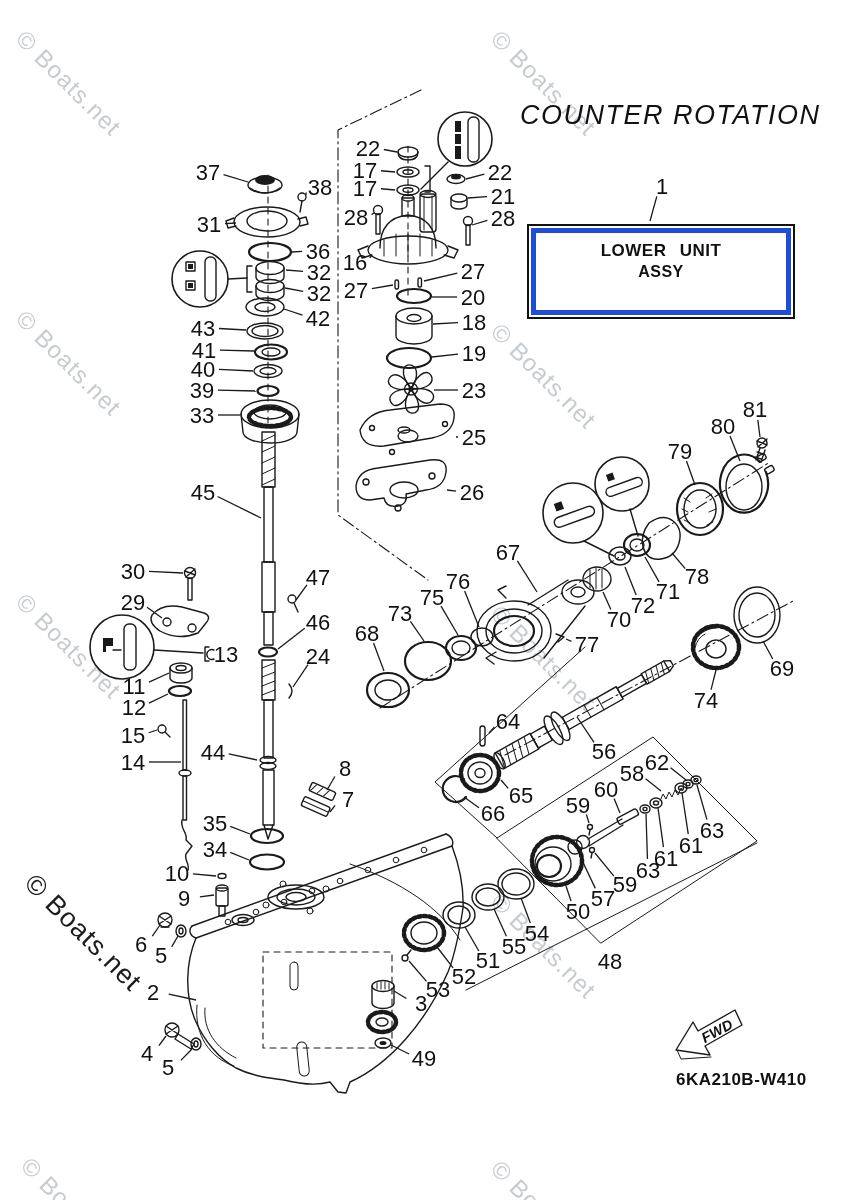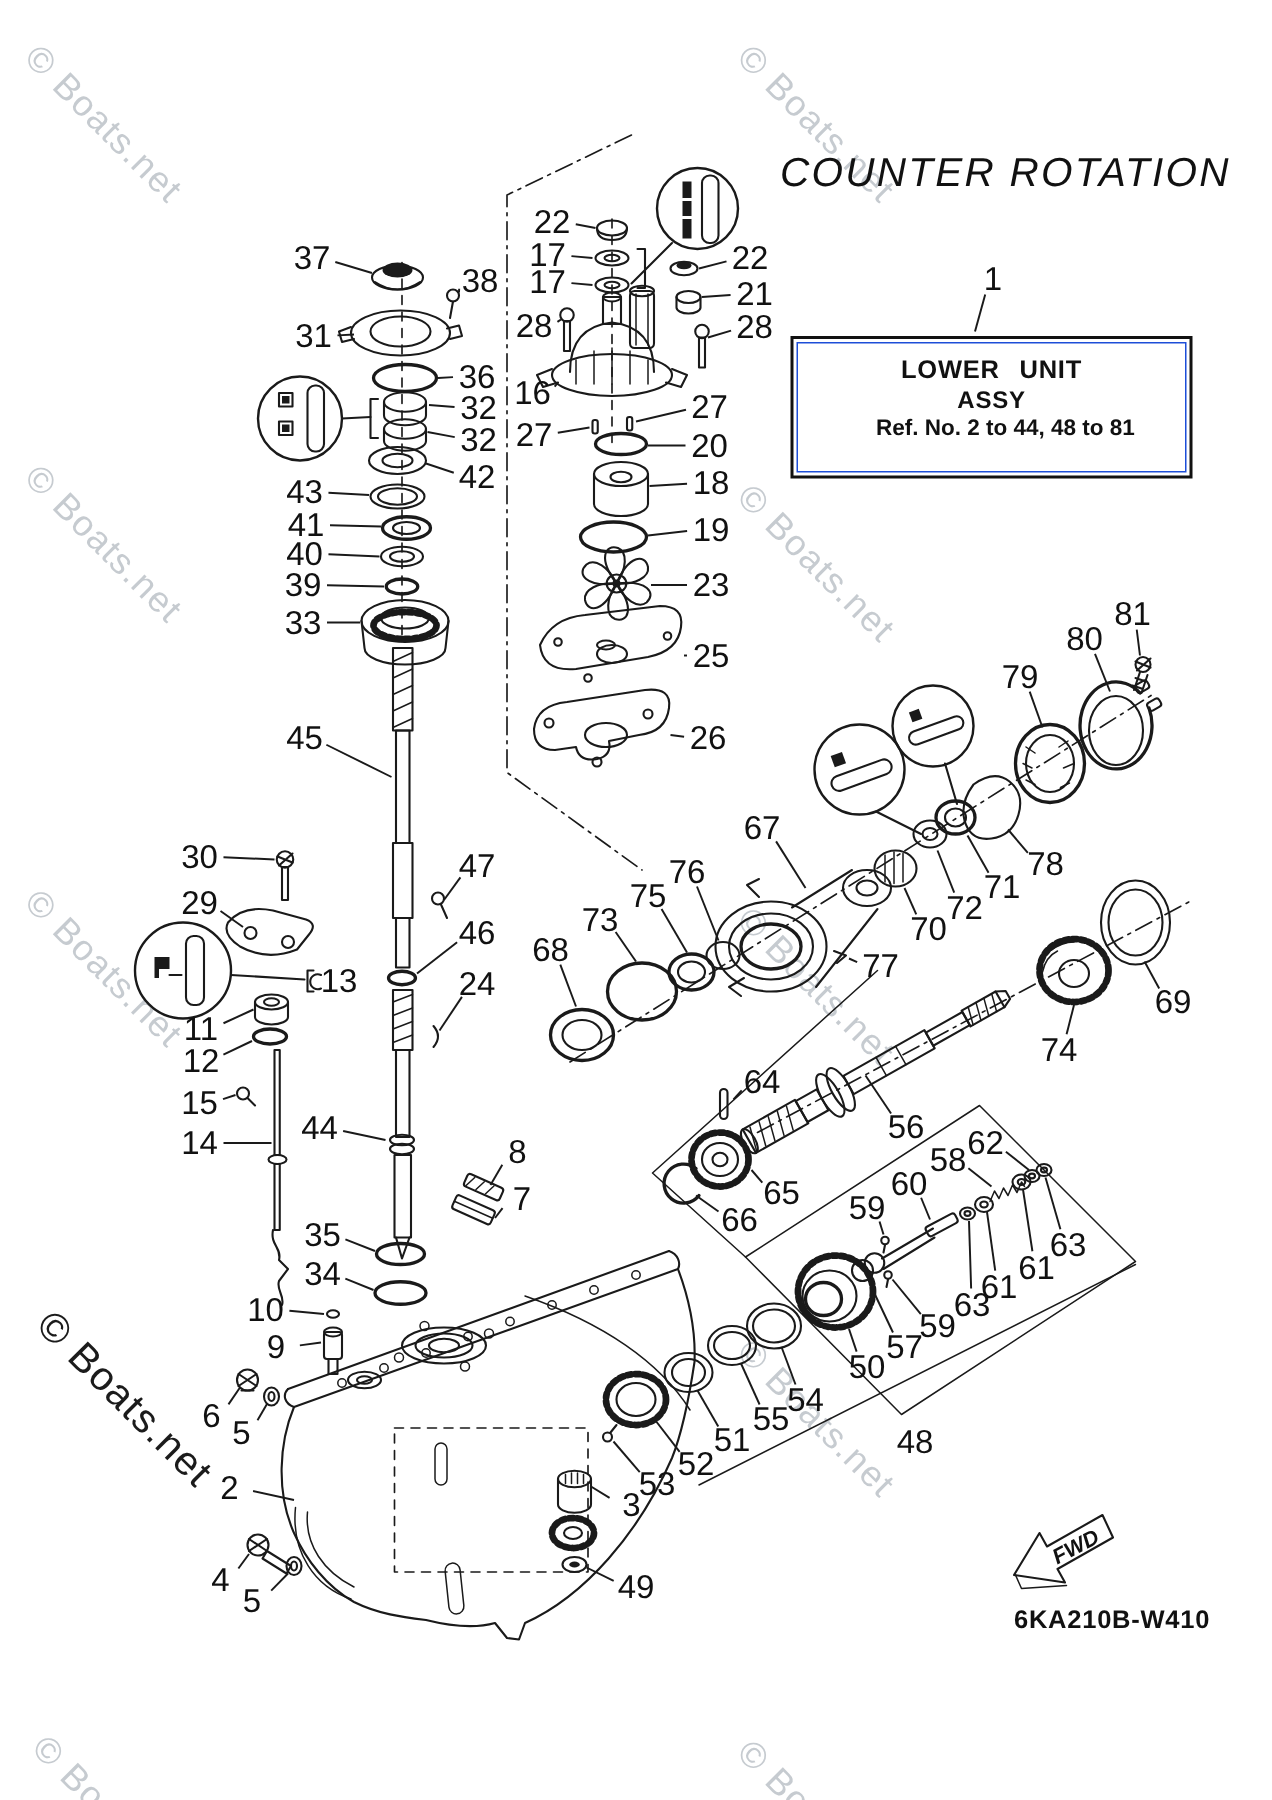--- a/index.html
+++ b/index.html
@@ -5,21 +5,21 @@
   html,body{margin:0;padding:0}
   body{width:848px;height:1200px;background:#fff;position:relative;overflow:hidden;
        font-family:"Liberation Sans",sans-serif;color:#111}
   .wm{position:absolute;transform:rotate(45deg);transform-origin:0 0;font-size:24px;
       letter-spacing:1px;white-space:nowrap;z-index:1;user-select:none}
   .wm.dark{font-size:27px;z-index:4}
   #art-svg{position:absolute;left:0;top:0;z-index:2}
   .page-title{position:absolute;left:520px;top:100px;font-size:27px;font-style:italic;
       letter-spacing:1.5px;white-space:nowrap;z-index:3}
   .ibox{position:absolute;left:527px;top:224px;width:264px;height:91px;border:2px solid #111;z-index:3;background:#fff}
-  .ibox-inner{position:absolute;left:2px;top:2px;right:2px;bottom:2px;border:1px solid #1d4ed8;text-align:center}
+  .ibox-inner{position:absolute;left:2px;top:2px;right:2px;bottom:2px;border:5px solid #1d4ed8;text-align:center}
   .ibox .l1{font-size:17px;font-weight:bold;margin-top:8px;letter-spacing:.5px;word-spacing:8px}
   .ibox .l2{font-size:16px;font-weight:bold;margin-top:2px;letter-spacing:.5px}
   .ibox .l3{font-size:15px;font-weight:bold;text-align:left;padding-left:14px;margin-top:3px}
   .ibox .l4{font-size:15px;font-weight:bold;text-align:left;padding-left:52px}
   .code{position:absolute;left:676px;top:1070px;font-size:17px;font-weight:600;letter-spacing:.5px;z-index:3}
   
   .ln{fill:none;stroke:#1a1a1a;stroke-width:1.4;stroke-linecap:round;stroke-linejoin:round}
   .th{stroke-width:2.2}
   .tn{stroke-width:1}
   .dd{stroke-dasharray:12 4 2 4;stroke-width:1.1}
@@ -44,21 +44,20 @@
     <div class="wm" style="left: 35px; top: 1152px; color: rgb(198, 203, 208);">© Boats.net</div>
     <div class="wm" style="left: 505px; top: 1155px; color: rgb(198, 203, 208);">© Boats.net</div>
   </div>
 
 <div class="page-title">COUNTER ROTATION</div>
 
 <div class="ibox">
   <div class="ibox-inner">
     <div class="l1">LOWER UNIT</div>
     <div class="l2">ASSY</div>
-    <div class="l4">Ref. No. 2 to 44, 48 to 81</div>
   </div>
 </div>
 
 <div class="code">6KA210B-W410</div>
 
 <svg id="art-svg" width="848" height="1200" viewBox="0 0 848 1200">
 
   <g class="ln">
     <path class="dd" d="M421,90 L338,130 L338,515 L428,580"></path>
     <path class="dd" d="M380,708 L770,462"></path>

